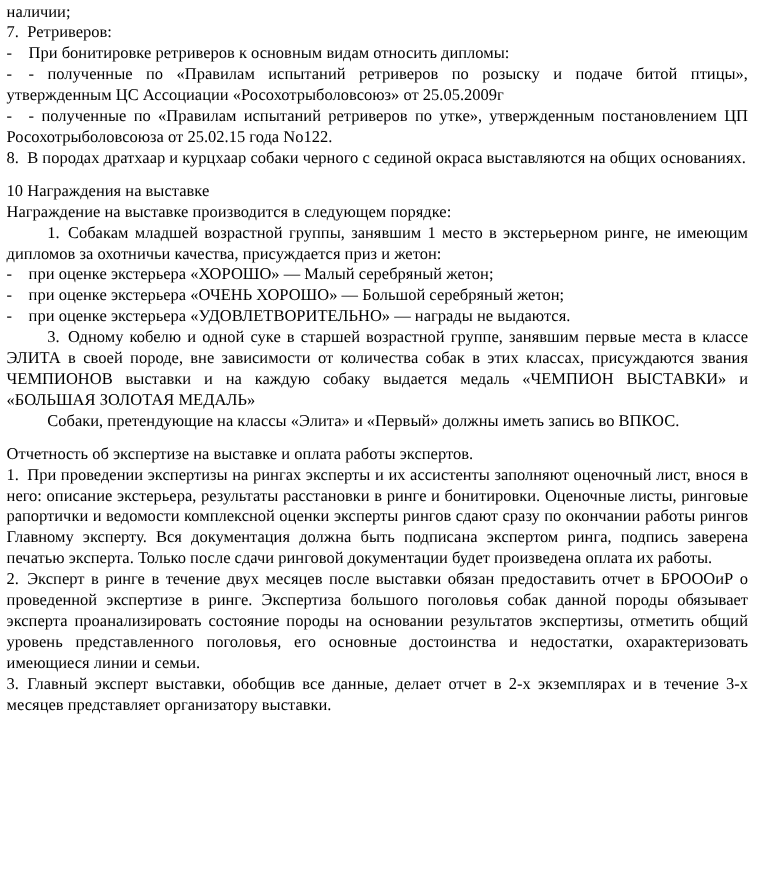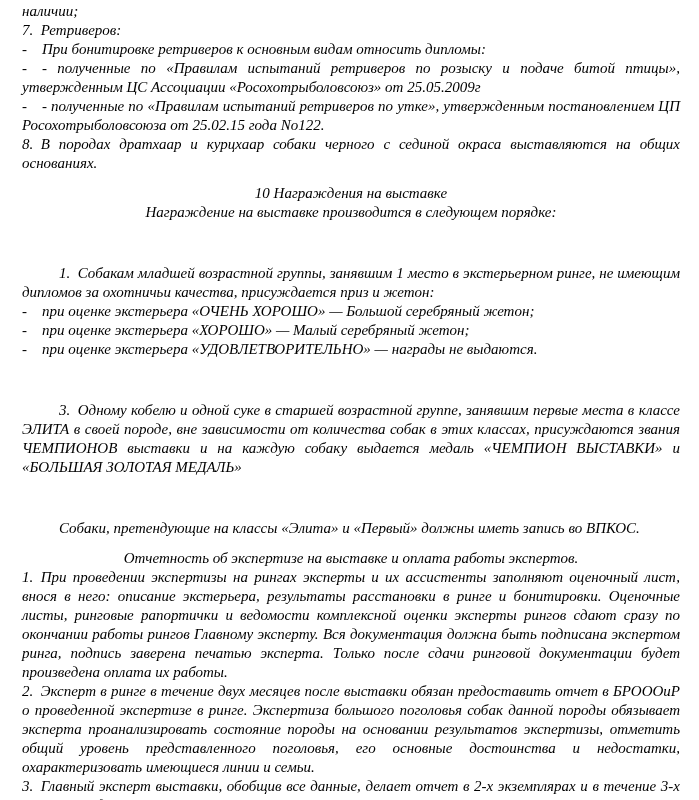--- a/index.html
+++ b/index.html
@@ -6,58 +6,55 @@
     margin: 0;
     padding: 0;
     background: #ffffff;
   }
   .page {
     box-sizing: border-box;
     width: 699px;
     height: 800px;
     background: #ffffff;
     color: #000000;
-    padding: 2px 19px 6px 22px;
+    padding: 2px 19px 6px 6px;
     font-family: "Liberation Serif", "DejaVu Serif", serif;
     font-size: 15px;
     line-height: 19px;
     overflow: hidden;
-    font-style: italic;
   }
   .para {
     margin: 0;
     text-align: justify;
     white-space: pre-wrap;
   }
   .para.center {
-    text-align: center;
   }
   .para.gap {
     margin-top: 11px;
   }
   .para.indent {
     text-indent: 37px;
-    margin-top: 42px;
   }
 </style>
 </head>
 <body>
 
 <div class="page">
     <p class="para body">наличии;</p>
     <p class="para body">7. Ретриверов:</p>
     <p class="para body">- При бонитировке ретриверов к основным видам относить дипломы:</p>
     <p class="para body">- - полученные по «Правилам испытаний ретриверов по розыску и подаче битой птицы», утвержденным ЦС Ассоциации «Росохотрыболовсоюз» от 25.05.2009г</p>
     <p class="para body">- - полученные по «Правилам испытаний ретриверов по утке», утвержденным постановлением ЦП Росохотрыболовсоюза от 25.02.15 года No122.</p>
     <p class="para body">8. В породах дратхаар и курцхаар собаки черного с сединой окраса выставляются на общих основаниях.</p>
     <p class="para center gap heading">10 Награждения на выставке</p>
     <p class="para center heading">Награждение на выставке производится в следующем порядке:</p>
     <p class="para body indent">1. Собакам младшей возрастной группы, занявшим 1 место в экстерьерном ринге, не имеющим дипломов за охотничьи качества, присуждается приз и жетон:</p>
+    <p class="para body">- при оценке экстерьера «ХОРОШО» — Малый серебряный жетон;</p>
     <p class="para body">- при оценке экстерьера «ОЧЕНЬ ХОРОШО» — Большой серебряный жетон;</p>
-    <p class="para body">- при оценке экстерьера «ХОРОШО» — Малый серебряный жетон;</p>
     <p class="para body">- при оценке экстерьера «УДОВЛЕТВОРИТЕЛЬНО» — награды не выдаются.</p>
     <p class="para body indent">3. Одному кобелю и одной суке в старшей возрастной группе, занявшим первые места в классе ЭЛИТА в своей породе, вне зависимости от количества собак в этих классах, присуждаются звания ЧЕМПИОНОВ выставки и на каждую собаку выдается медаль «ЧЕМПИОН ВЫСТАВКИ» и «БОЛЬШАЯ ЗОЛОТАЯ МЕДАЛЬ»</p>
     <p class="para body indent">Собаки, претендующие на классы «Элита» и «Первый» должны иметь запись во ВПКОС.</p>
     <p class="para center gap heading">Отчетность об экспертизе на выставке и оплата работы экспертов.</p>
     <p class="para body">1. При проведении экспертизы на рингах эксперты и их ассистенты заполняют оценочный лист, внося в него: описание экстерьера, результаты расстановки в ринге и бонитировки. Оценочные листы, ринговые рапортички и ведомости комплексной оценки эксперты рингов сдают сразу по окончании работы рингов Главному эксперту. Вся документация должна быть подписана экспертом ринга, подпись заверена печатью эксперта. Только после сдачи ринговой документации будет произведена оплата их работы.</p>
     <p class="para body">2. Эксперт в ринге в течение двух месяцев после выставки обязан предоставить отчет в БРОООиР о проведенной экспертизе в ринге. Экспертиза большого поголовья собак данной породы обязывает эксперта проанализировать состояние породы на основании результатов экспертизы, отметить общий уровень представленного поголовья, его основные достоинства и недостатки, охарактеризовать имеющиеся линии и семьи.</p>
     <p class="para body">3. Главный эксперт выставки, обобщив все данные, делает отчет в 2-х экземплярах и в течение 3-х месяцев представляет организатору выставки.</p>
   </div>
 
 </body></html>

